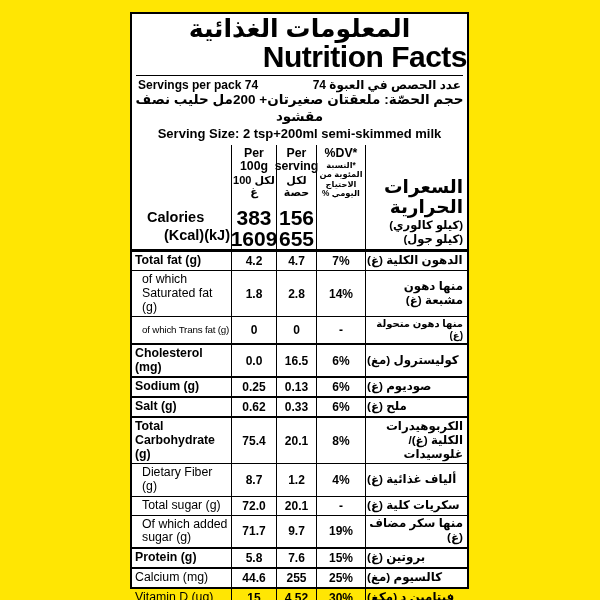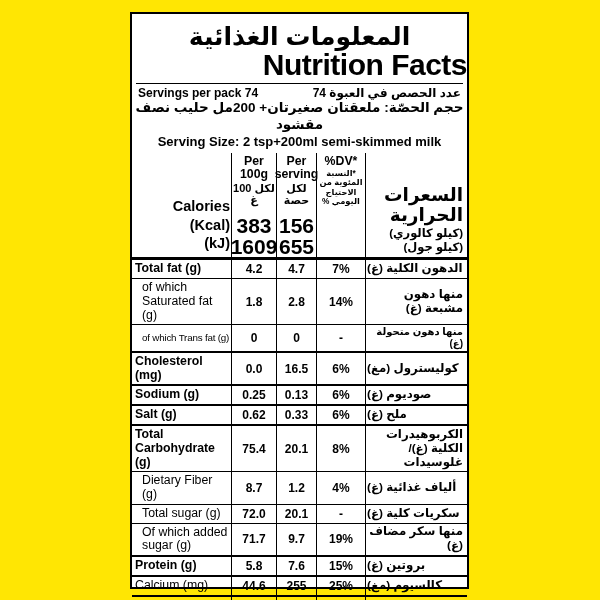--- a/index.html
+++ b/index.html
@@ -3,36 +3,36 @@
 <meta charset="utf-8">
 <style>
   html,body{margin:0;padding:0;width:600px;height:600px;overflow:hidden;
     font-family:"Liberation Sans","DejaVu Sans",sans-serif;color:#000;}
   .stage{position:relative;width:600px;height:600px;background:#ffe603;}
   .label{position:absolute;left:130px;top:12px;width:339px;height:577px;
     background:#fff;border:2.5px solid #000;box-sizing:border-box;
     display:flex;flex-direction:column;}
   .ar{direction:rtl;}
   
-  .title-ar{font-size:25px;font-weight:700;text-align:center;line-height:1.05;margin-top:9px;}
+  .title-ar{font-size:25px;font-weight:700;text-align:center;line-height:1.05;margin-top:1px;}
   .title-en{font-size:30px;font-weight:700;text-align:right;line-height:1.0;margin:1px 0 3px;letter-spacing:-0.5px;}
   .hrule{border-top:1.8px solid #000;margin:0 4px;}
   .servings{display:flex;justify-content:space-between;align-items:baseline;
     padding:2px 6px 0;font-size:12px;font-weight:700;}
   .ssize{text-align:center;font-weight:700;line-height:1.25;}
   .ssize-ar{font-size:13.5px;}
   .ssize-en{font-size:13px;}
   .bar{height:9px;background:#000;margin:3px 5px 0;}
   
   .grid5{display:grid;grid-template-columns:99px 45px 40px 49px 1fr;}
   .bl{border-left:1.5px solid #000;}
   .cell{display:flex;align-items:center;box-sizing:border-box;min-width:0;}
   
   .cal{height:104px;border-bottom:3px solid #000;flex:0 0 auto;}
-  .cal-left{flex-direction:column;justify-content:flex-end;align-items:flex-end;
+  .cal-left{flex-direction:row;justify-content:flex-end;align-items:flex-end;
     text-align:right;font-weight:700;font-size:14.5px;line-height:1.3;padding:0 1px 4px 0;}
   .colhead{flex-direction:column;justify-content:flex-start;align-items:center;
     text-align:center;padding-top:2px;}
   .ch-en{font-weight:700;font-size:12.3px;line-height:1.02;}
   .ch-ar{font-weight:700;font-size:11px;line-height:1.1;margin-top:2px;}
   .ch-ar-small{font-weight:700;font-size:8.3px;line-height:1.15;margin-top:1px;}
   .bignum{font-weight:700;font-size:21px;line-height:0.98;}
   .push-down{margin-top:auto;}
   .cal-right{flex-direction:column;justify-content:flex-end;align-items:flex-end;
     text-align:right;padding:0 4px 3px 0;}

